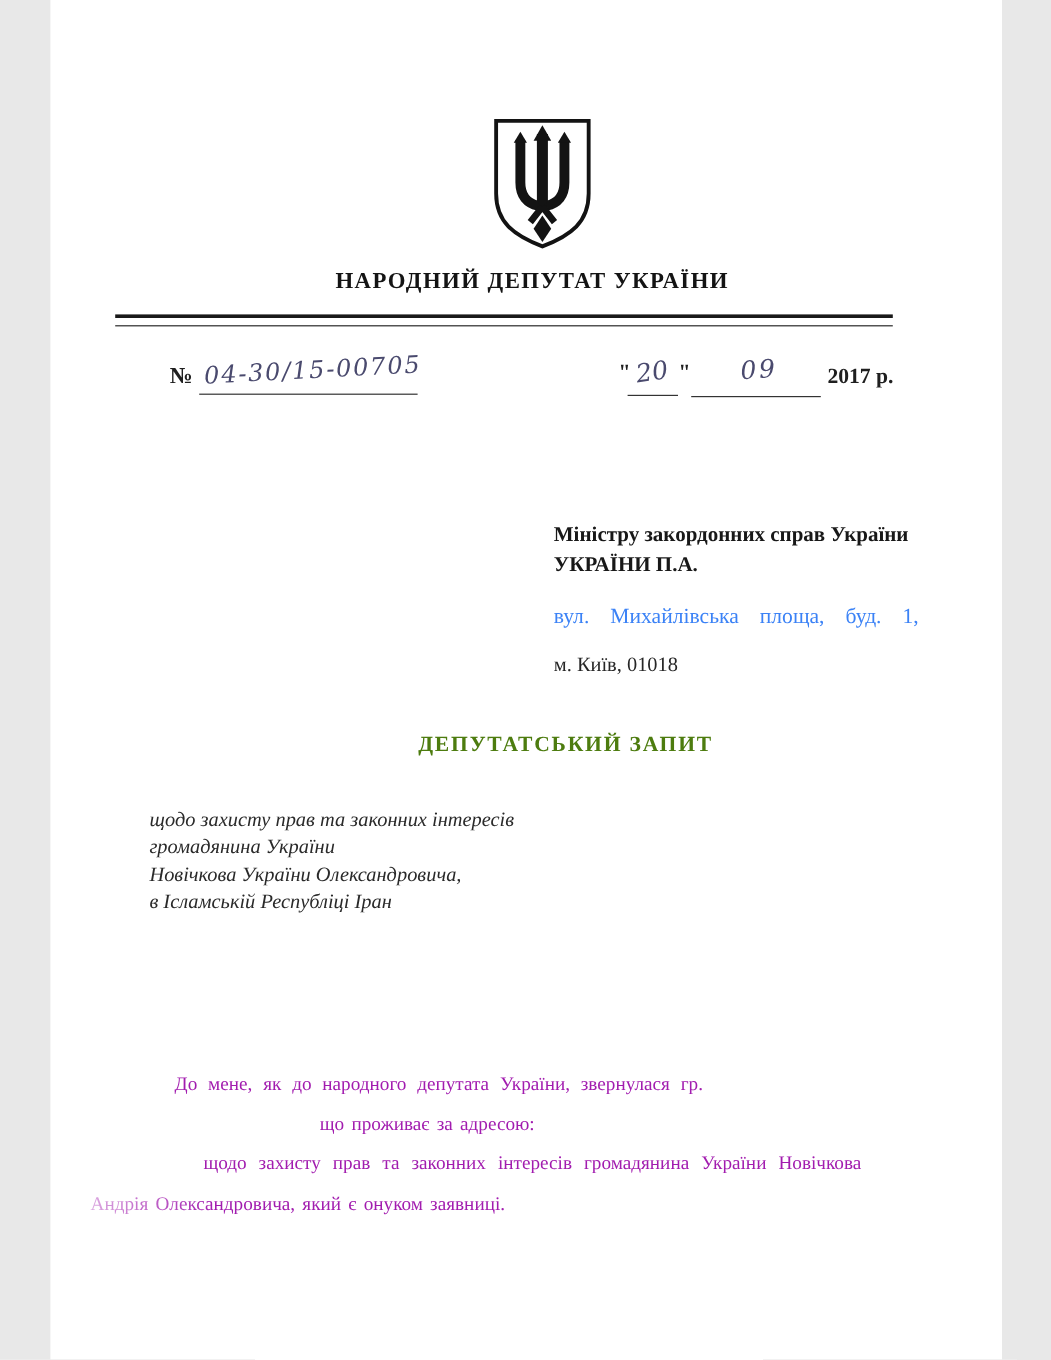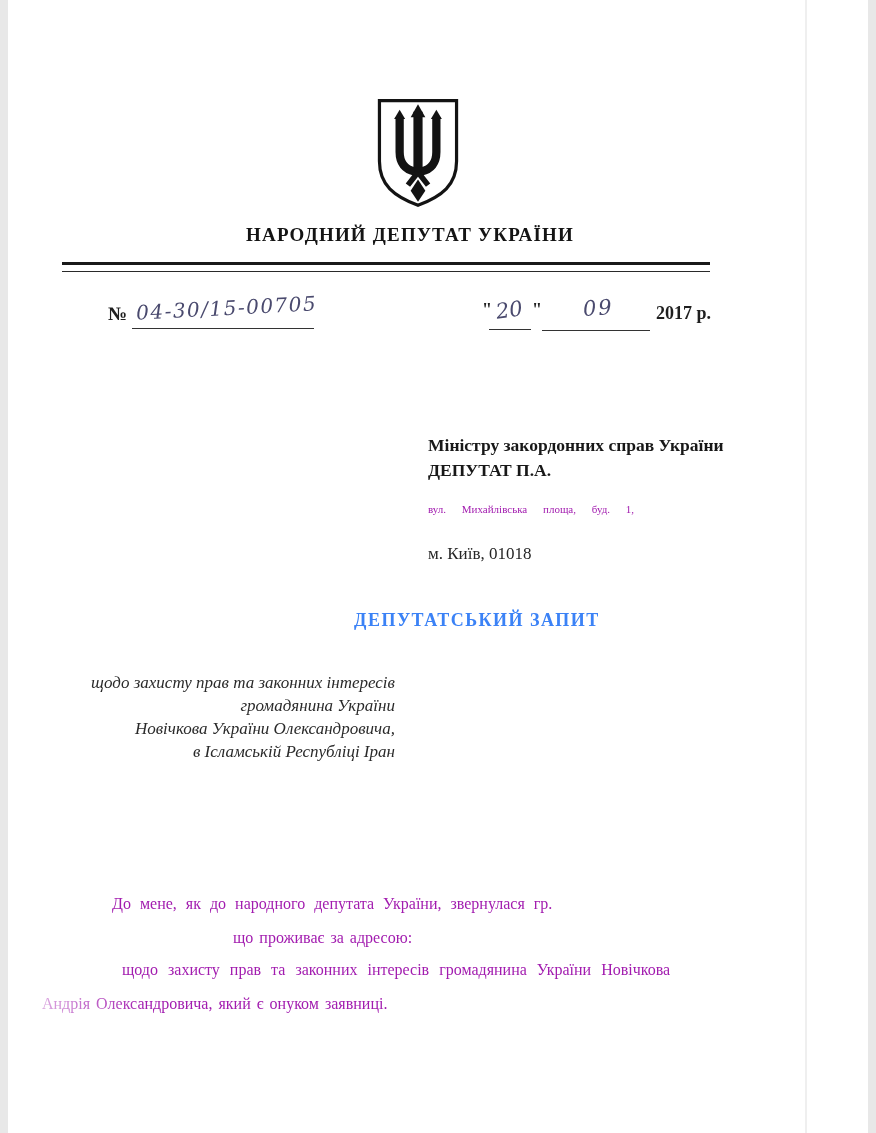--- a/index.html
+++ b/index.html
@@ -3,21 +3,21 @@
 <meta charset="utf-8">
 <style>
   html, body {
     margin: 0;
     padding: 0;
     background: #e8e8e8;
     font-family: "Liberation Serif", "DejaVu Serif", serif;
   }
   .page {
     position: relative;
-    width: 860px;
+    width: 793px;
     height: 1133px;
     margin: 0 auto;
     background: #ffffff;
     overflow: hidden;
     color: #1f1f1f;
   }
   .abs { position: absolute; white-space: nowrap; }
 
   
   .coat-of-arms { left: 362px; top: 97px; width: 96px; height: 112px; }
@@ -48,47 +48,46 @@
   .date-day-hand    { left: 488px; top: 298px; font-size: 21px; transform: rotate(-8deg); }
   .date-day-underline { left: 481px; top: 329px; width: 42px; border-bottom: 1.5px solid #333; }
   .date-close-quote { left: 524px; top: 300px; font-size: 18px; font-weight: bold; }
   .date-month-hand  { left: 575px; top: 296px; font-size: 21px; transform: rotate(-4deg); letter-spacing: 2px; }
   .date-month-underline { left: 534px; top: 330px; width: 108px; border-bottom: 1.5px solid #333; }
   .date-year { left: 648px; top: 303px; font-size: 18px; font-weight: bold; }
 
   
   .addr-recipient-1 { left: 420px; top: 435px; font-size: 17.5px; font-weight: bold; color: #181818; }
   .addr-recipient-2 { left: 420px; top: 460px; font-size: 17.5px; font-weight: bold; color: #181818; }
-  .addr-street { left: 420px; top: 503px; font-size: 11px; word-spacing: 13px; color: #a21caf; }
+  .addr-street { left: 420px; top: 503px; font-size: 18px; word-spacing: 13px; color: #3b82f6; }
   .addr-city   { left: 420px; top: 544px; font-size: 17px; color: #262626; }
 
   
   .doc-title {
     left: 307px; top: 610px;
     font-size: 18px; font-weight: bold; letter-spacing: 1.5px;
-    color: #3b82f6;
-    margin-left: 39px;
+    color: #4d7c0f;
   }
 
   
-  .subject-block { left: 83px; top: 671px; font-size: 17px; font-style: italic; color: #2a2a2a; text-align: right; }
+  .subject-block { left: 83px; top: 671px; font-size: 17px; font-style: italic; color: #2a2a2a; }
   .subject-block div { line-height: 23px; }
 
   
   .salutation {
     left: 280px; top: 850px;
     font-size: 17.5px; font-weight: bold; font-style: italic;
     color: #222;
   }
 
   
   .body-line { font-size: 16px; color: #a21caf; }
   .body-line-1 { left: 104px; top: 895px; word-spacing: 5px; }
   .body-line-2 { left: 225px; top: 929px; word-spacing: 2px; }
-  .body-line-3 { left: 114px; top: 961px; word-spacing: 6px; text-align: right; }
+  .body-line-3 { left: 128px; top: 961px; word-spacing: 6px; text-align: right; }
   .body-line-4 { left: 34px;  top: 995px; word-spacing: 2px; }
 
   
   .scan-vline {
     left: 797px; top: 0; width: 2px; height: 1133px;
     background: rgba(120,120,120,0.12);
   }
   .scan-fade {
     left: 28px; top: 993px; width: 110px; height: 26px;
     background: linear-gradient(to right, rgba(255,255,255,0.65), rgba(255,255,255,0));
@@ -126,21 +125,21 @@
 
   <span class="abs date-open-quote">"</span>
   <span class="abs hand date-day-hand">20</span>
   <span class="abs date-day-underline"></span>
   <span class="abs date-close-quote">"</span>
   <span class="abs hand date-month-hand">09</span>
   <span class="abs date-month-underline"></span>
   <span class="abs date-year">2017 р.</span>
 
   <div class="abs addr-recipient-1">Міністру закордонних справ України</div>
-  <div class="abs addr-recipient-2">ДЕПУТАТ П.А.</div>
+  <div class="abs addr-recipient-2">УКРАЇНИ П.А.</div>
   <div class="abs addr-street">вул. Михайлівська площа, буд. 1,</div>
   <div class="abs addr-city">м. Київ, 01018</div>
 
   <div class="abs doc-title">ДЕПУТАТСЬКИЙ ЗАПИТ</div>
 
   <div class="abs subject-block">
     <div>щодо захисту прав та законних інтересів</div>
     <div>громадянина України</div>
     <div>Новічкова України Олександровича,</div>
     <div>в Ісламській Республіці Іран</div>

